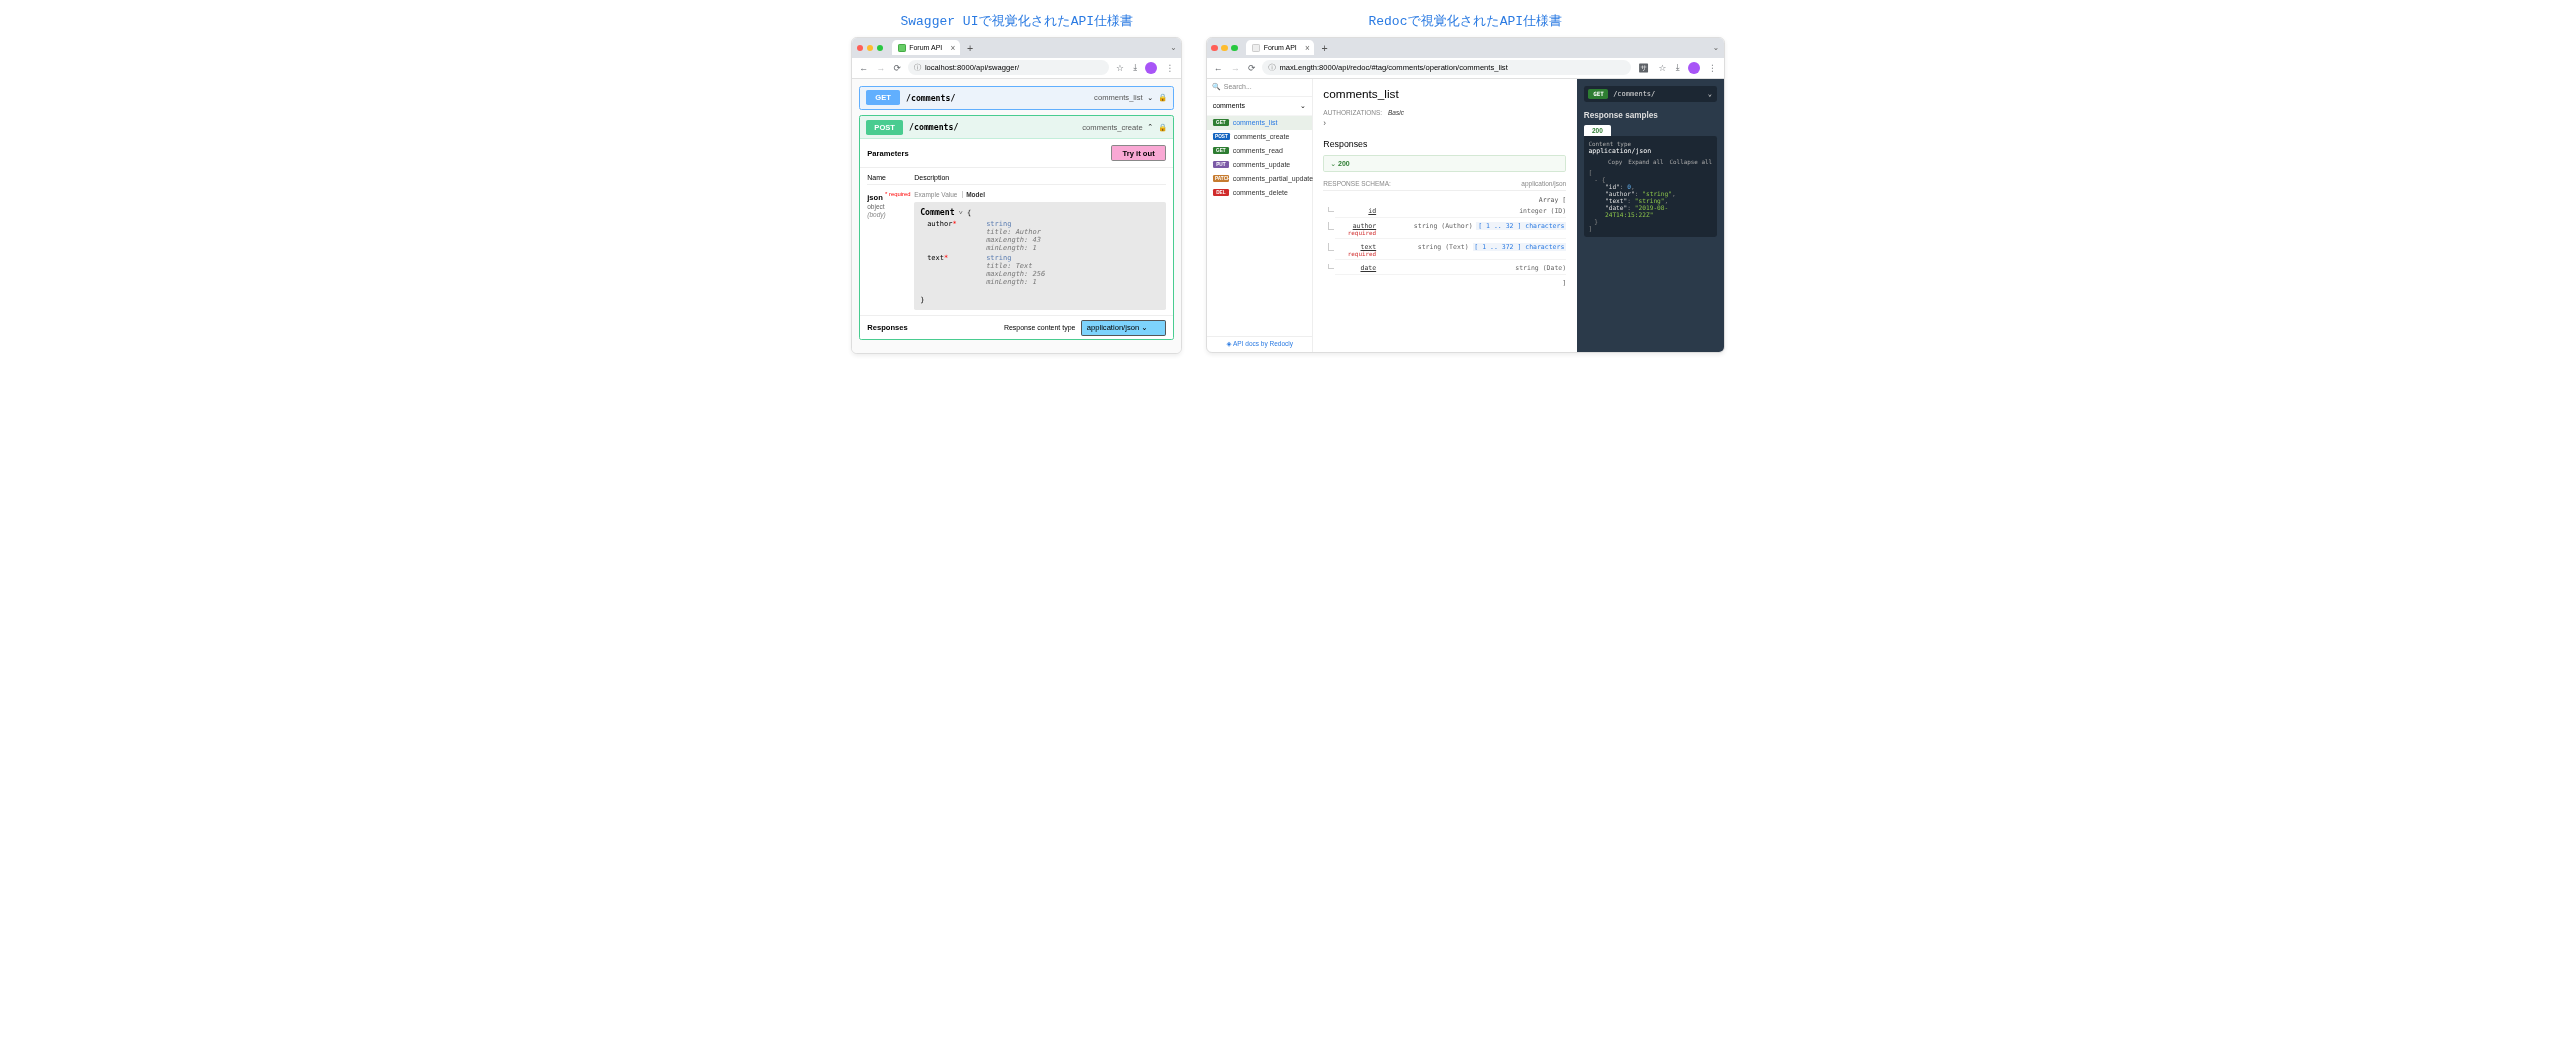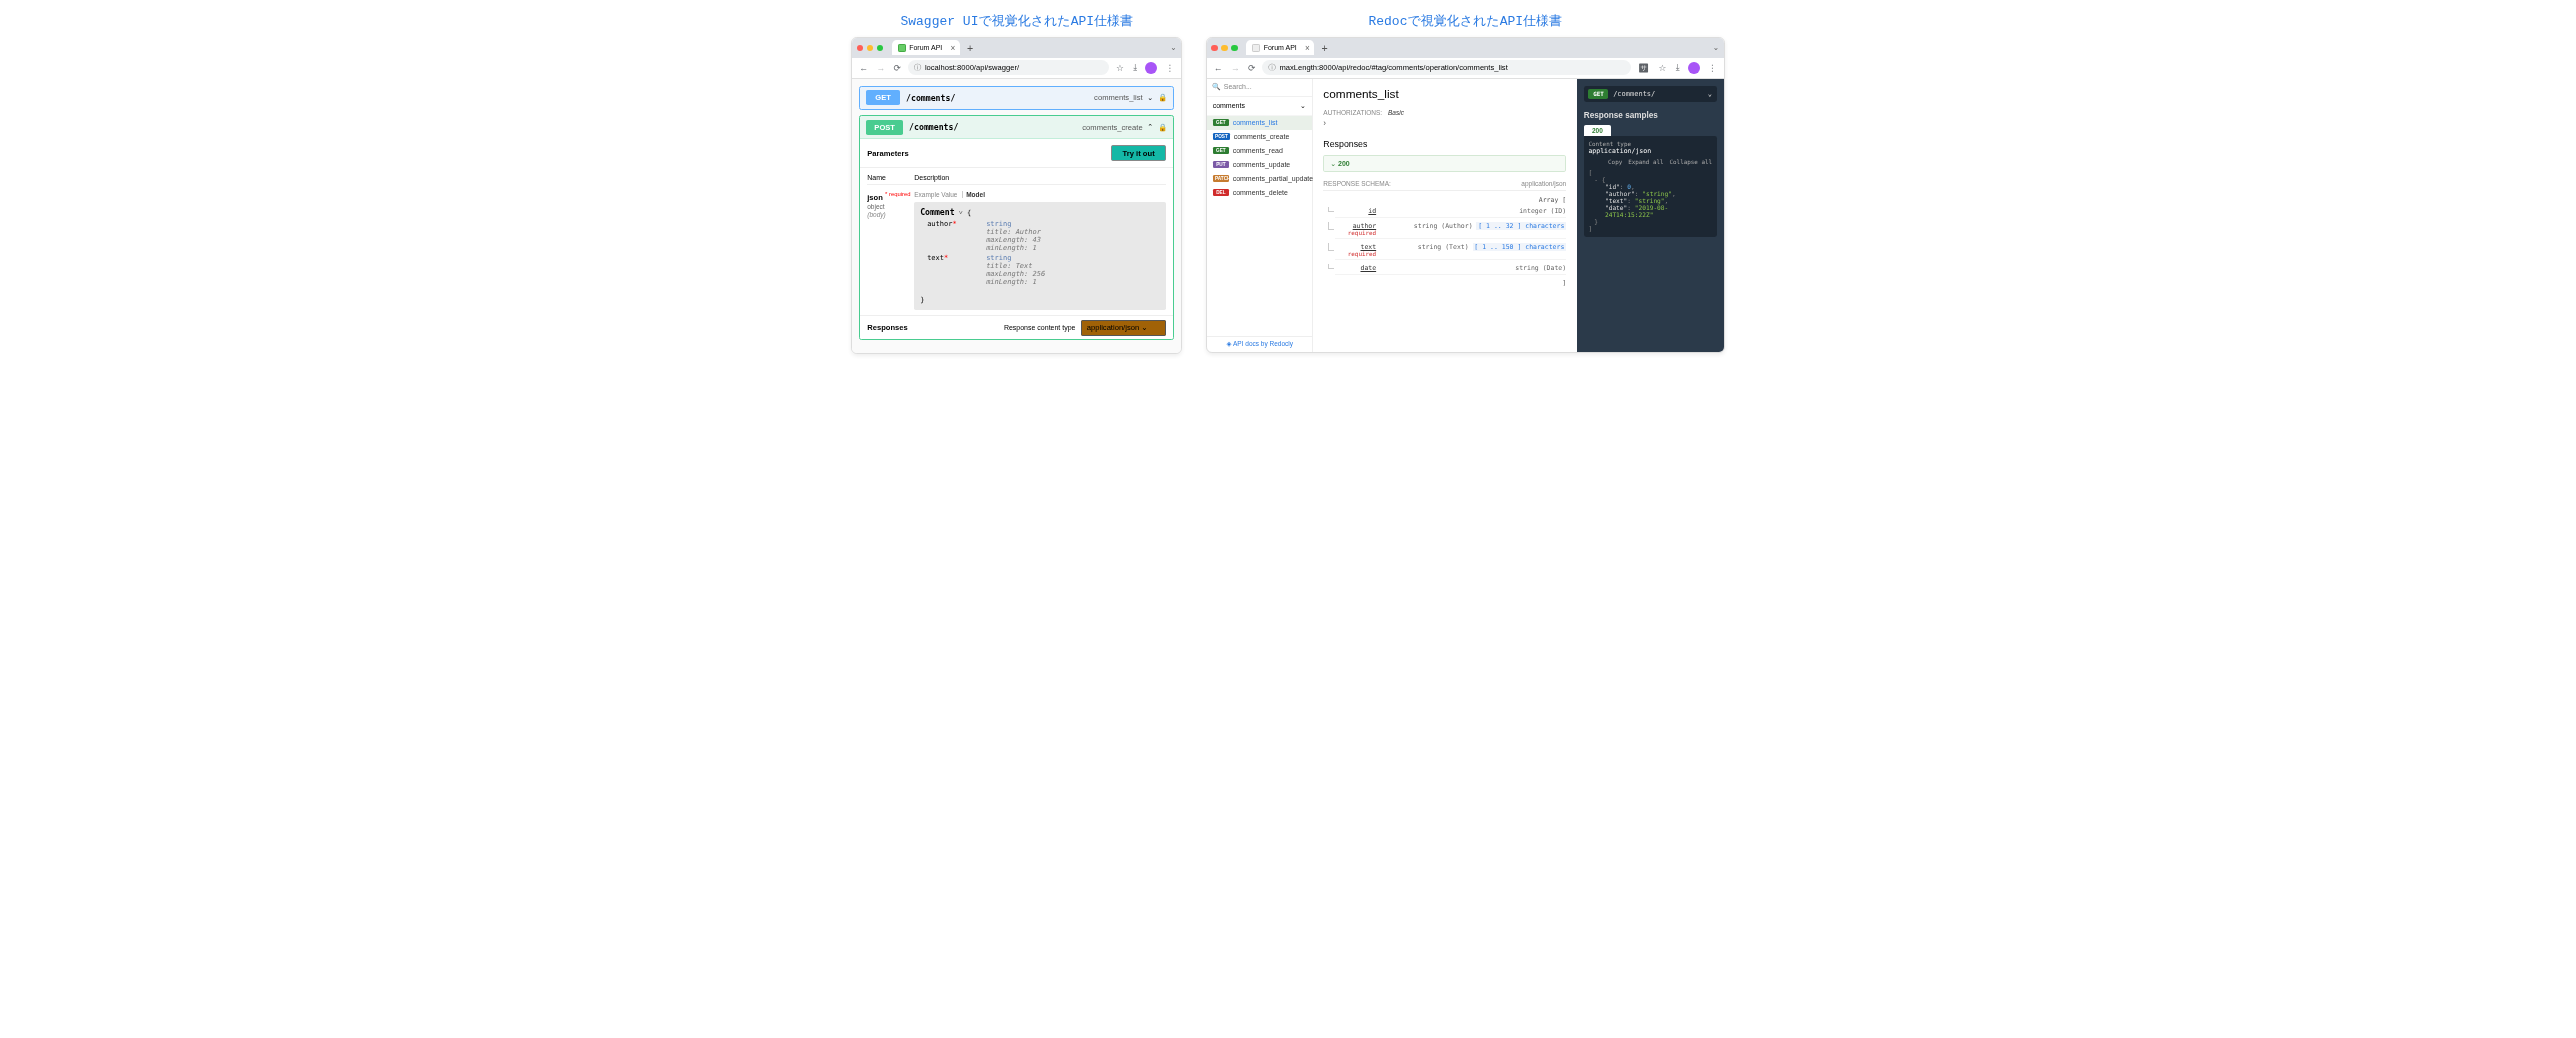--- a/index.html
+++ b/index.html
@@ -32,40 +32,40 @@
   .op-header { display: flex; align-items: center; padding: 3.5px 5.9px; }
   .op-method { font-weight: bold; color: #fff; padding: 2.9px 8.2px; border-radius: 1.8px; font-size: 7.6px; min-width: 34px; text-align: center; }
   .op-method.get { background: #61affe; }
   .op-method.post { background: #49cc90; }
   .op-path { font-family: monospace; margin-left: 5.9px; font-size: 8.2px; font-weight: 600; }
   .op-id { margin-left: auto; font-size: 7.6px; color: #555; }
   .chev { margin: 0 4.7px; font-size: 7px; }
   .lock { color: #888; font-size: 7.6px; }
   .op-body { background: #fff; border-top: 0.6px solid #49cc9055; }
   .params-head { display: flex; justify-content: space-between; align-items: center; padding: 5.9px 7px; border-bottom: 0.6px solid #eee; }
-  .try-btn { border: 1.2px solid #888; background: #14b8a6; padding: 2.4px 10.6px; font-weight: bold; border-radius: 1.8px; font-size: 7.6px; }
+  .try-btn { border: 1.2px solid #888; background: #f9a8d4; padding: 2.4px 10.6px; font-weight: bold; border-radius: 1.8px; font-size: 7.6px; }
   .param-table { padding: 5.9px 7px; }
   .param-thead { display: flex; border-bottom: 0.6px solid #eee; padding-bottom: 3.5px; font-size: 7px; }
   .param-thead .c1 { width: 47px; } .param-thead .c2 { flex: 1; }
   .param-row { display: flex; margin-top: 5.9px; }
   .param-name { width: 47px; font-size: 7.6px; }
   .param-name .nm { font-weight: bold; } .param-name .req { color: #f00; font-size: 5.9px; vertical-align: super; }
   .param-name .typ { color: #666; font-size: 6.5px; display: block; margin-top: 1.2px; }
   .param-name .in { color: #888; font-style: italic; font-size: 6.5px; }
   .param-desc { flex: 1; font-size: 7px; }
   .model-tabs { font-size: 6.5px; color: #888; margin-bottom: 3.5px; }
   .model-tabs .active { font-weight: bold; color: #333; border-left: 0.6px solid #ccc; padding-left: 3.5px; margin-left: 2.4px; }
   .model-box { background: #e8e8e8; padding: 5.9px; font-family: monospace; font-size: 7px; border-radius: 1.8px; }
   .model-name { font-weight: bold; font-size: 8.2px; }
   .model-prop { margin-left: 7px; display: flex; margin-top: 2.4px; }
   .model-prop .pn { width: 59px; } .model-prop .pn .req { color: #f00; }
   .model-prop .pv { color: #5b7db1; }
   .model-prop .meta { color: #777; font-style: italic; display: block; }
   .responses-head { display: flex; justify-content: space-between; align-items: center; padding: 7px; border-top: 0.6px solid #eee; }
-  .ct-select { border: 1.2px solid #555; padding: 2.4px 17.6px 2.4px 4.7px; font-size: 7.6px; background: #a16207; border-radius: 1.8px; }
+  .ct-select { border: 1.2px solid #555; padding: 2.4px 17.6px 2.4px 4.7px; font-size: 7.6px; background: #7dd3fc; border-radius: 1.8px; }
   
   .redoc-body { display: flex; width: 517px; height: 273px; }
   .redoc-side { width: 106px; border-right: 0.6px solid #eee; font-size: 7px; }
   .redoc-search { padding: 4.7px 5.9px; color: #888; border-bottom: 0.6px solid #f0f0f0; }
   .redoc-search .mag { margin-right: 2.4px; }
   .redoc-group { padding: 4.7px 5.9px; display: flex; justify-content: space-between; align-items: center; border-bottom: 0.6px solid #f5f5f5; }
   .redoc-item { padding: 3.5px 5.9px; display: flex; align-items: center; gap: 3.5px; }
   .redoc-item.active { background: #e9f0e9; }
   .redoc-badge { font-size: 4.7px; font-weight: bold; color: #fff; padding: 0.6px 2.4px; border-radius: 1.2px; min-width: 16.5px; text-align: center; }
   .b-get { background: #2e7d32; } .b-post { background: #1565c0; } .b-put { background: #7b5aa6; } .b-patch { background: #c67c30; } .b-del { background: #d02b2b; }
@@ -316,21 +316,21 @@
                 <div class="prop-row">
                   <div class="prop-left"><span class="pn">id</span></div>
                   <div class="prop-right"><span>integer (ID)</span> </div>
                 </div>
                 <div class="prop-row">
                   <div class="prop-left"><span class="pn">author</span><span class="req">required</span></div>
                   <div class="prop-right"><span>string (Author)</span> <span class="range">[ 1 .. 32 ] characters</span></div>
                 </div>
                 <div class="prop-row">
                   <div class="prop-left"><span class="pn">text</span><span class="req">required</span></div>
-                  <div class="prop-right"><span>string (Text)</span> <span class="range">[ 1 .. 150 ] characters</span></div>
+                  <div class="prop-right"><span>string (Text)</span> <span class="range">[ 1 .. 372 ] characters</span></div>
                 </div>
                 <div class="prop-row">
                   <div class="prop-left"><span class="pn">date</span></div>
                   <div class="prop-right"><span>string <date-time> (Date)</date-time></span> </div>
                 </div>
               </div>
             <div class="schema-arr">]</div>
           </div>
         </div>
         <div class="redoc-right">

